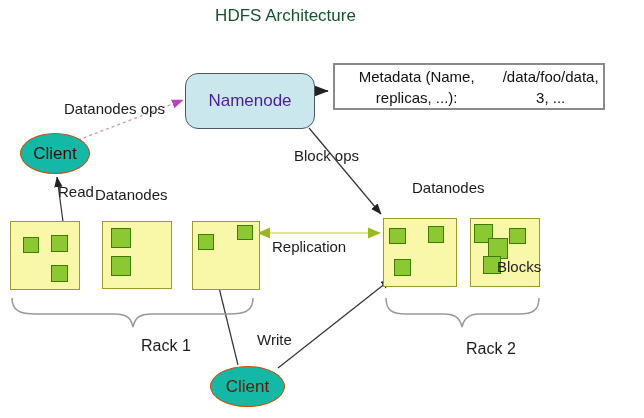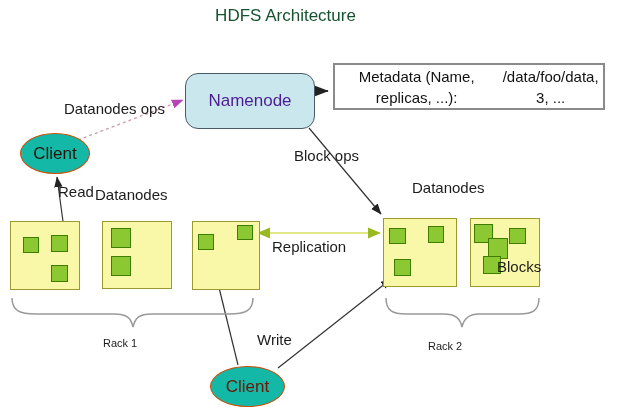--- a/index.html
+++ b/index.html
@@ -39,21 +39,21 @@
   #r1d1{left:10px;top:221px;width:68px;height:67px;}
   #r1d2{left:102px;top:221px;width:68px;height:66px;}
   #r1d3{left:192px;top:221px;width:66px;height:67px;}
   #r2d1{left:383px;top:218px;width:72px;height:67px;}
   #r2d2{left:470px;top:218px;width:68px;height:67px;}
   .blk{
     position:absolute;background:#8cc832;border:1.6px solid #3f7d00;box-sizing:border-box;
   }
   #blocks-label{left:497px;top:258px;z-index:6;}
   #overlay{position:absolute;left:0;top:0;width:644px;height:418px;pointer-events:none;}
-  #rack1-label,#rack2-label{font-size:11px;}
+  #rack1-label,#rack2-label{font-size:16px;margin-left:38px;}
 </style>
 </head>
 <body>
 
 <div id="canvas">
 
   <svg id="overlay" viewBox="0 0 644 418">
     <defs>
       <marker id="arrB" markerWidth="10" markerHeight="8" refX="8.5" refY="3.5" orient="auto">
         <path d="M0,0 L9,3.5 L0,7 z" fill="#222"></path>

